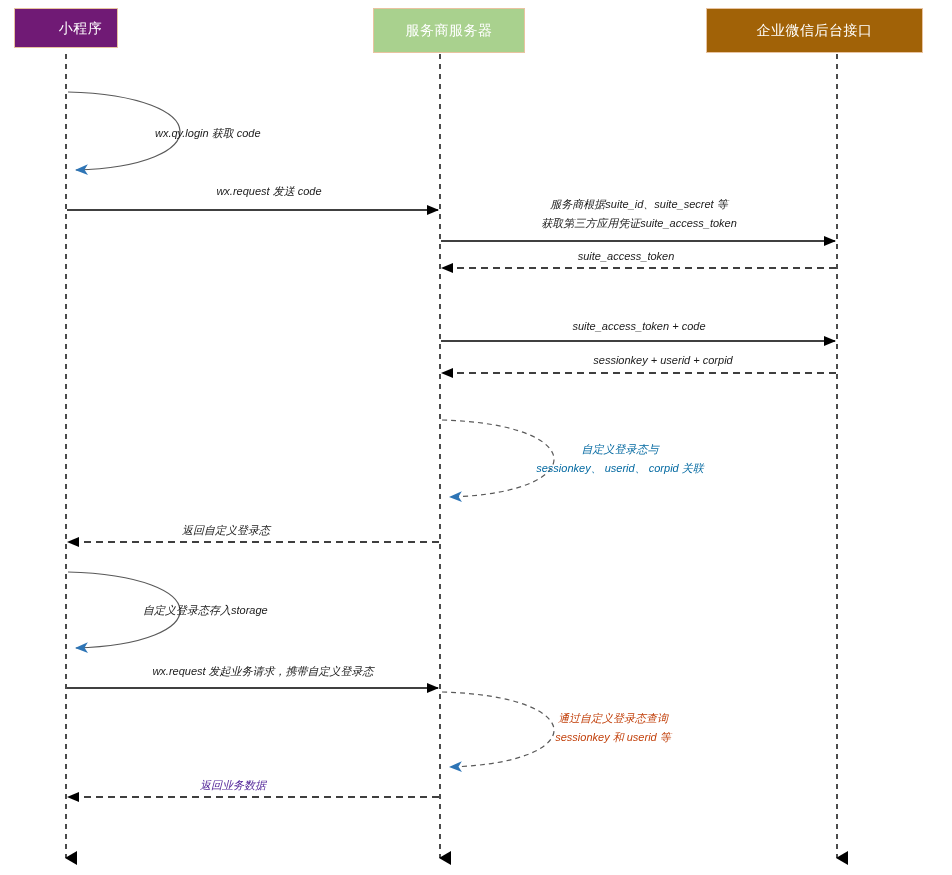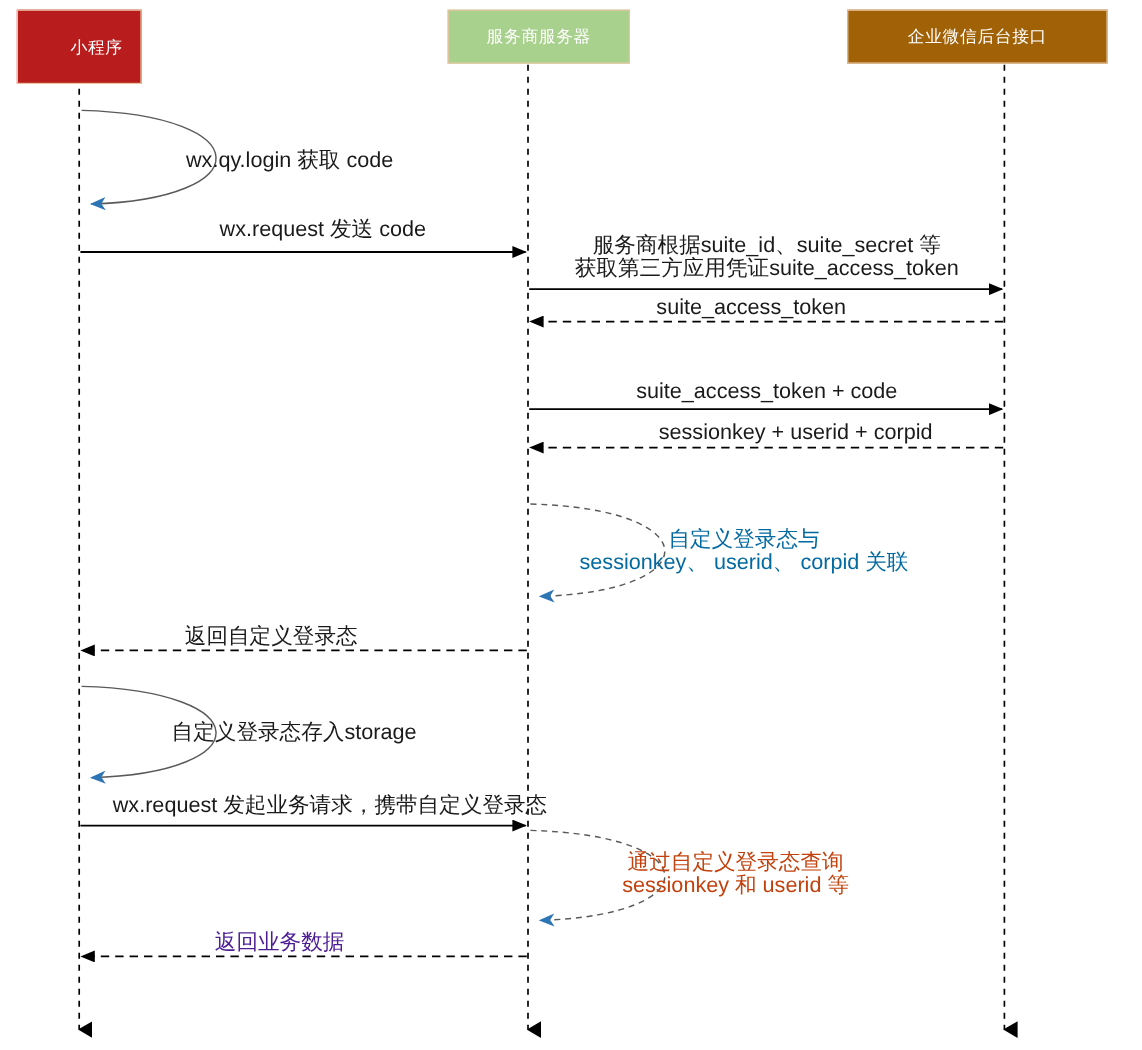--- a/index.html
+++ b/index.html
@@ -39,25 +39,26 @@
   .participant-label {
     color: #ffffff;
     font-size: 14px;
     line-height: 1.2;
     letter-spacing: 0.5px;
     white-space: nowrap;
   }
   .msg-label {
     position: absolute;
     color: #1a1a1a;
-    font-size: 18px;
+    font-size: 11px;
     line-height: 19px;
     white-space: pre;
     text-align: center;
     transform: translateX(-50%);
+    font-style: italic;
   }
   .msg-label.left-anchor {
     transform: none;
     text-align: left;
   }
 </style>
 </head>
 <body>
 
 <div id="canvas-root">
@@ -93,38 +94,38 @@
         <path d="M 442,420 C 590,424 590,493 450,497" fill="none" stroke="#595959" stroke-width="1.2" stroke-dasharray="5,4" marker-end="url(#arrow-blue)"></path>
         <line x1="439" y1="542" x2="68" y2="542" stroke="#000000" stroke-width="1.5" stroke-dasharray="7,5" marker-end="url(#arrow-left-black)"></line>
         <path d="M 68,572 C 216,576 216,644 76,648" fill="none" stroke="#595959" stroke-width="1.2" marker-end="url(#arrow-blue)"></path>
         <line x1="67" y1="688" x2="438" y2="688" stroke="#000000" stroke-width="1.5" marker-end="url(#arrow-right-black)"></line>
         <path d="M 442,692 C 590,696 590,763 450,767" fill="none" stroke="#595959" stroke-width="1.2" stroke-dasharray="5,4" marker-end="url(#arrow-blue)"></path>
         <line x1="439" y1="797" x2="68" y2="797" stroke="#000000" stroke-width="1.5" stroke-dasharray="7,5" marker-end="url(#arrow-left-black)"></line>
       </g>
   </svg>
 
   <div id="participants-layer">
-      <div class="participant-box" style="left: 14px; top: 8px; width: 104px; height: 62px; background: #b91c1c; border-color: rgb(232, 195, 160); padding-left: 29px;">
+      <div class="participant-box" style="left: 14px; top: 8px; width: 104px; height: 40px; background: #701a75; border-color: rgb(232, 195, 160); padding-left: 29px;">
         <span class="participant-label" style="color: rgb(255, 255, 255);">小程序</span>
       </div>
       <div class="participant-box" style="left: 373px; top: 8px; width: 152px; height: 45px; background: rgb(169, 209, 142); border-color: rgb(232, 195, 160);">
         <span class="participant-label" style="color: rgb(255, 255, 255);">服务商服务器</span>
       </div>
       <div class="participant-box" style="left: 706px; top: 8px; width: 217px; height: 45px; background: #a16207; border-color: rgb(232, 195, 160);">
         <span class="participant-label" style="color: rgb(255, 255, 255);">企业微信后台接口</span>
       </div>
     </div>
   <div id="labels-layer">
       <div class="msg-label left-anchor" style="left: 155px; top: 124px; color: rgb(26, 26, 26);"><div>wx.qy.login 获取 code</div></div>
       <div class="msg-label" style="left: 253px; top: 182px; color: rgb(26, 26, 26); margin-left: 16px;"><div>wx.request 发送 code</div></div>
       <div class="msg-label" style="left: 639px; top: 195px; color: rgb(26, 26, 26);"><div>服务商根据suite_id、suite_secret 等</div><div>获取第三方应用凭证suite_access_token</div></div>
       <div class="msg-label" style="left: 626px; top: 247px; color: rgb(26, 26, 26);"><div>suite_access_token</div></div>
       <div class="msg-label" style="left: 639px; top: 317px; color: rgb(26, 26, 26);"><div>suite_access_token + code</div></div>
       <div class="msg-label" style="left: 639px; top: 351px; color: rgb(26, 26, 26); margin-left: 24px;"><div>sessionkey + userid + corpid</div></div>
       <div class="msg-label" style="left: 620px; top: 440px; color: #0369a1;"><div>自定义登录态与</div><div>sessionkey、 userid、 corpid 关联</div></div>
       <div class="msg-label" style="left: 226px; top: 521px; color: rgb(26, 26, 26);"><div>返回自定义登录态</div></div>
       <div class="msg-label left-anchor" style="left: 143px; top: 601px; color: rgb(26, 26, 26);"><div>自定义登录态存入storage</div></div>
-      <div class="msg-label" style="left: 275px; top: 662px; color: rgb(26, 26, 26);"><div>wx.request 发起业务请求，携带自定义登录态</div></div>
+      <div class="msg-label" style="left: 263px; top: 662px; color: rgb(26, 26, 26);"><div>wx.request 发起业务请求，携带自定义登录态</div></div>
       <div class="msg-label" style="left: 613px; top: 709px; color: #c2410c;"><div>通过自定义登录态查询</div><div>sessionkey 和 userid 等</div></div>
       <div class="msg-label" style="left: 233px; top: 776px; color: #4c1d95;"><div>返回业务数据</div></div>
     </div>
 
 </div>
 
 </body></html>

